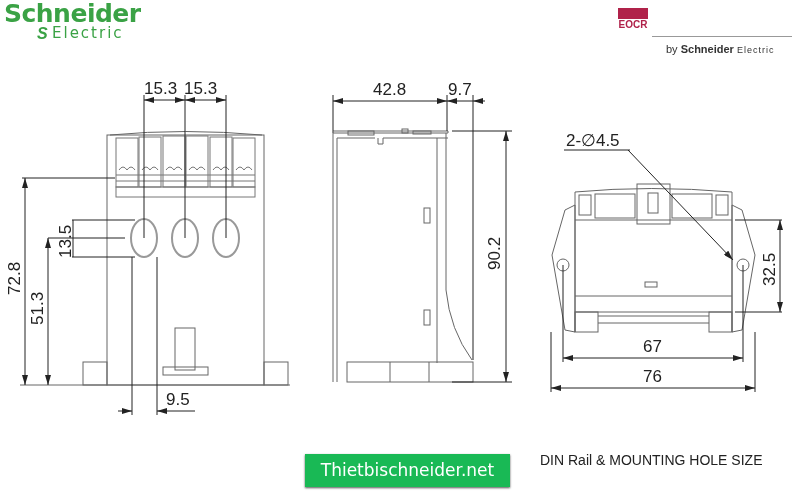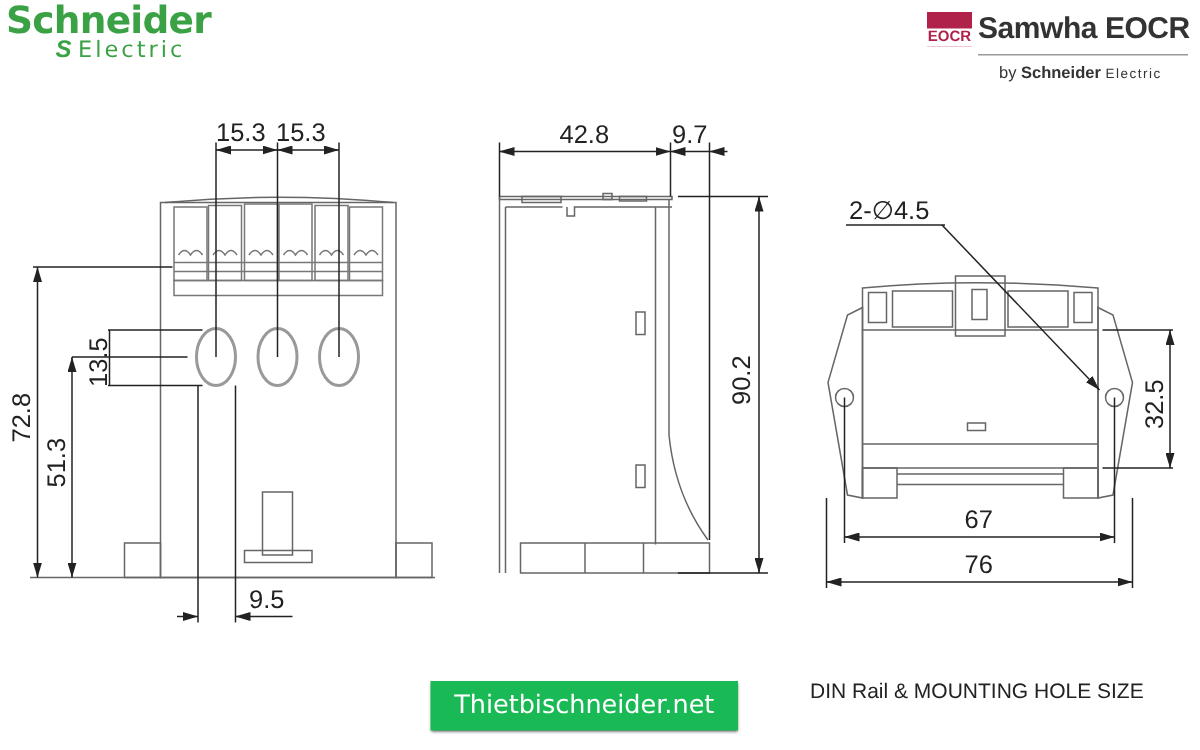--- a/index.html
+++ b/index.html
@@ -12,36 +12,35 @@
   .eocr-box{position:absolute;left:0;top:2px;width:30px;height:23px;background:#b0224a;}
   .eocr-box span{position:absolute;left:0;right:0;bottom:0;height:12px;background:#fff;color:#b0224a;font-size:10px;font-weight:bold;text-align:center;line-height:12px;}
   .eocr-name{position:absolute;left:34px;top:2px;font-size:20px;font-weight:bold;color:#333;letter-spacing:-0.3px;}
   .eocr-line{position:absolute;left:34px;top:30px;width:140px;height:1px;background:#999;}
   .eocr-by{position:absolute;left:48px;top:37px;font-size:11px;color:#333;}
   .eocr-by b{font-weight:bold;}
   .eocr-by i{font-style:normal;font-size:9px;letter-spacing:1px;}
   svg.drawing{position:absolute;left:0;top:0;}
   .dim{font-family:"Liberation Sans",sans-serif;font-size:17px;fill:#222;}
   .caption{position:absolute;left:540px;top:404px;font-size:14px;color:#222;margin-top:48px;}
-  .site-btn{position:absolute;left:287px;top:454px;width:205px;height:33px;background:#19b955;color:#fff;font-family:"DejaVu Sans",sans-serif;font-size:17px;line-height:33px;text-align:center;box-shadow:0 1px 2px #555;}
+  .site-btn{position:absolute;left:305px;top:454px;width:205px;height:33px;background:#19b955;color:#fff;font-family:"DejaVu Sans",sans-serif;font-size:17px;line-height:33px;text-align:center;box-shadow:0 1px 2px #555;}
 </style>
 </head>
 <body>
 
 <div class="logo-se">
   <span class="t1">Schneider</span>
   <span class="mark">S</span>
   <span class="t2">Electric</span>
 </div>
 
 <div class="logo-eocr">
   <div class="eocr-box">
       <span>EOCR</span>
     </div>
-  <div class="eocr-name">Samwha EOCR</div>
   <div class="eocr-line"></div>
   <div class="eocr-by"><span>by</span> <b>Schneider</b> <i>Electric</i></div>
 </div>
 
 <svg class="drawing" width="800" height="500" viewBox="0 0 800 500">
   <defs>
     <marker id="ar" viewBox="0 0 10 6" refX="10" refY="3" markerWidth="10" markerHeight="6" orient="auto-start-reverse">
       <path d="M0,0 L10,3 L0,6 z" fill="#222"></path>
     </marker>
   </defs>

